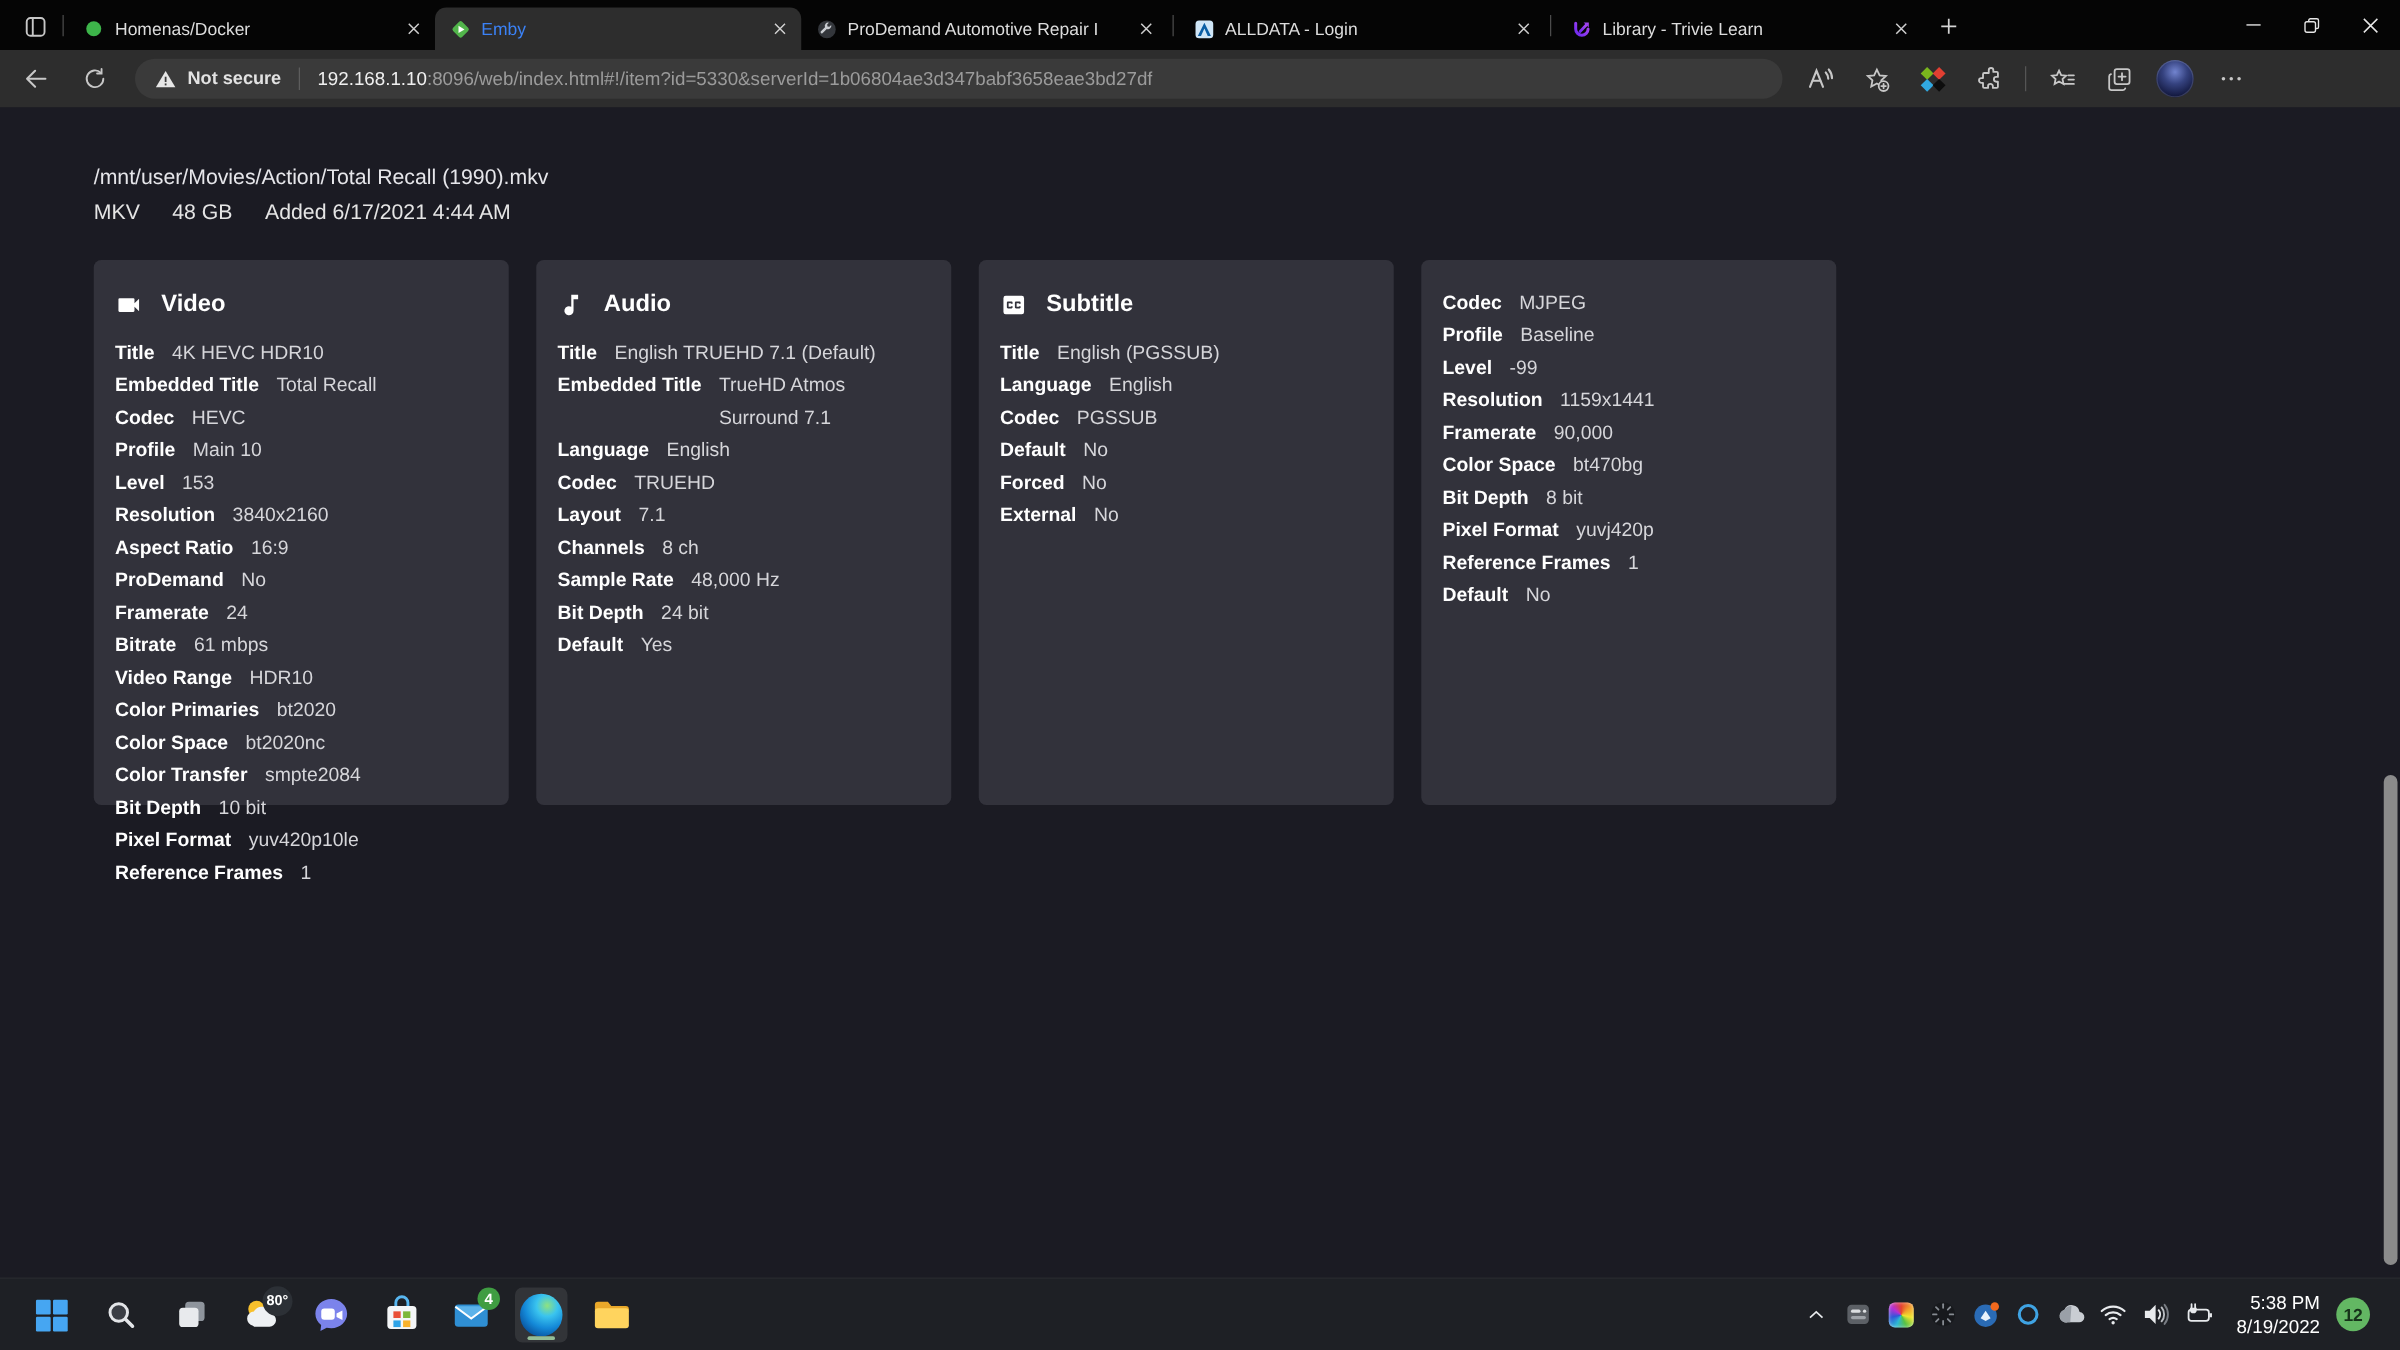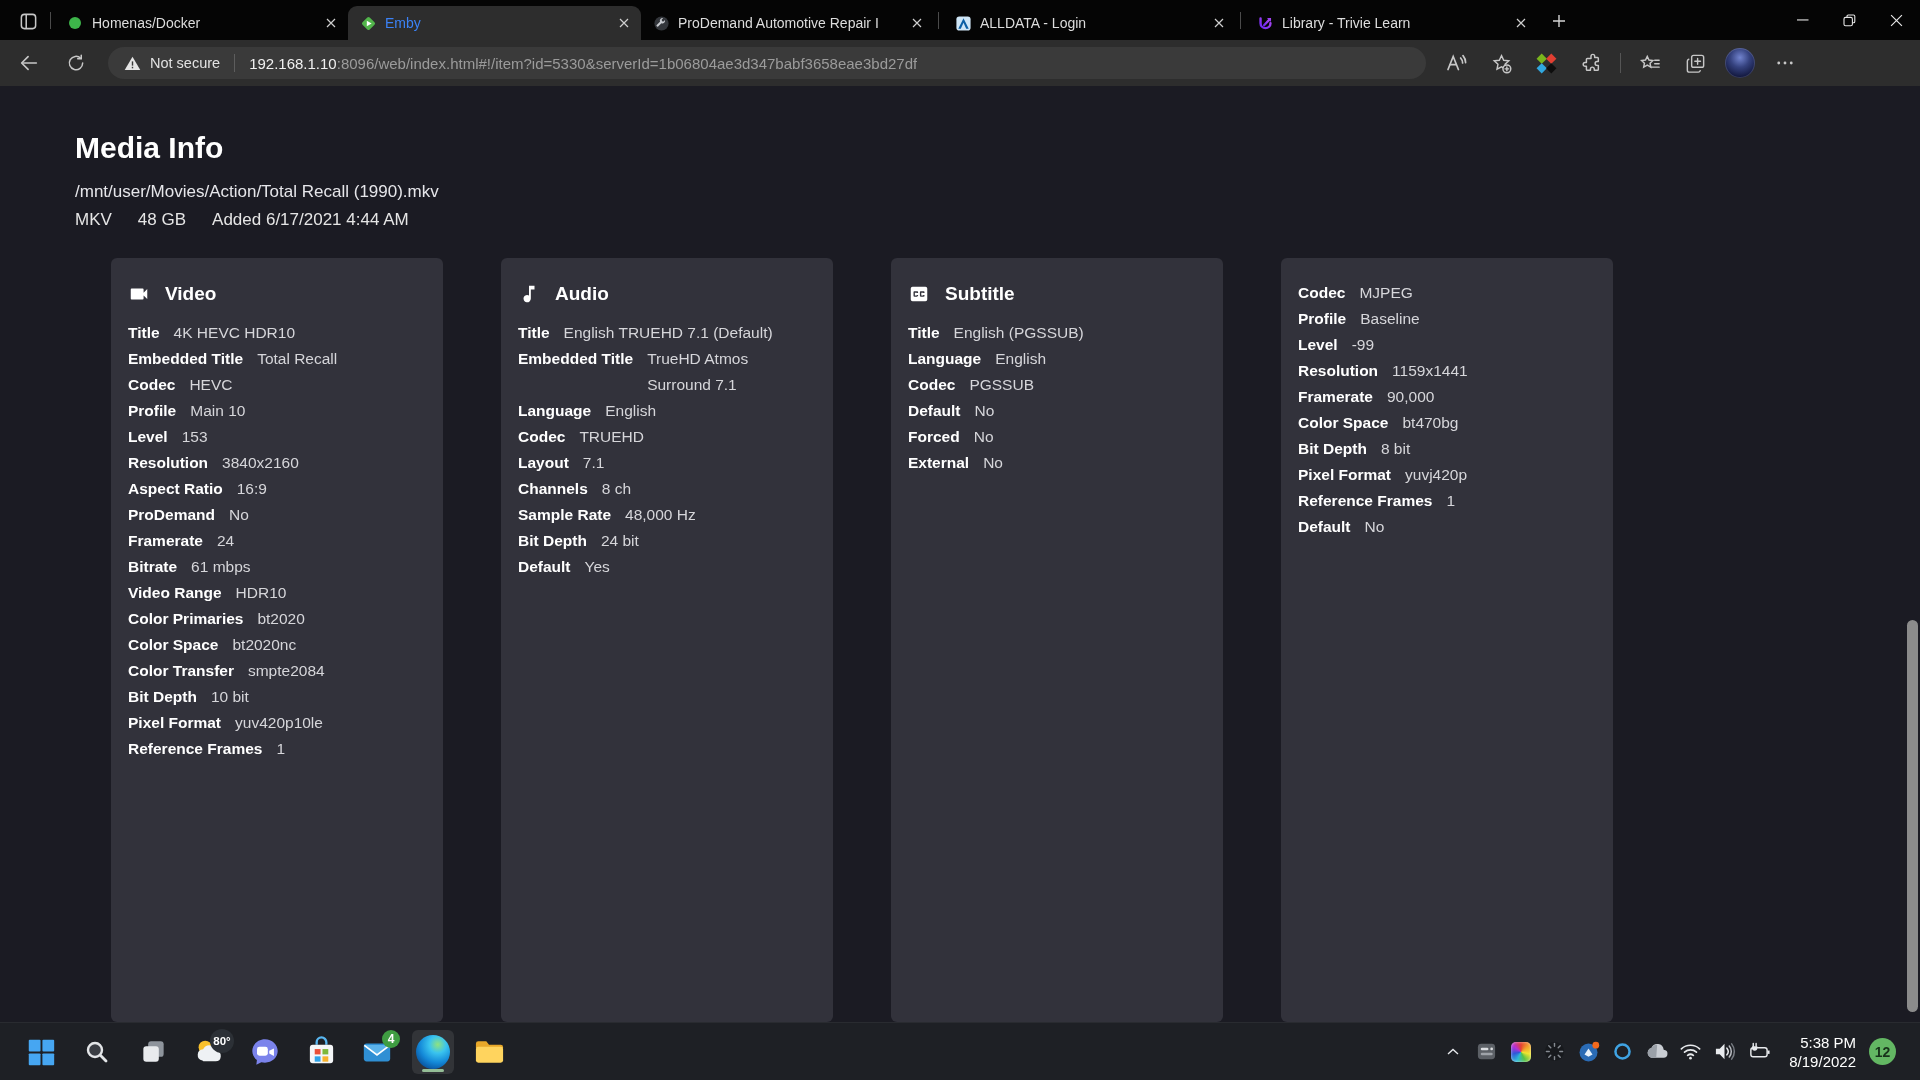--- a/index.html
+++ b/index.html
@@ -27,41 +27,41 @@
   .win-controls { margin-left:auto; display:flex; height:40px; align-self:flex-start; }
   .win-btn { width:47px; height:40px; display:flex; align-items:center; justify-content:center; }
 
   
   .toolbar { position:absolute; top:40px; left:0; right:0; height:46px; background:#2d2d2d;
              display:flex; align-items:center; padding:0 12px; }
   .nav-btn { width:34px; height:34px; display:flex; align-items:center; justify-content:center;
              border-radius:6px; margin-right:13px; }
   .address { width:1318px; height:32px; background:#3a3a3a; border-radius:16px; display:flex;
              align-items:center; padding:0 16px; margin-left:2px; }
-  .sec-label { font-size:14.5px; color:#e2e2e2; margin-left:9px; white-space:nowrap; }
+  .sec-label { font-size:14.5px; color:#e2e2e2; margin-left:9px; white-space:nowrap;font-weight:bold; }
   .addr-div { width:1px; height:18px; background:#5d5d5d; margin:0 14px; }
   .url { font-size:15px; color:#9b9b9b; white-space:nowrap; overflow:hidden; }
   .url .host { color:#f0f0f0; }
   .tool-icons { display:flex; align-items:center; margin-left:14px; gap:13px; }
   .tool-btn { width:32px; height:32px; display:flex; align-items:center; justify-content:center;
               border-radius:6px; flex:0 0 auto; }
   .tool-div { width:1px; height:20px; background:#555; }
   .avatar { width:30px; height:30px; border-radius:50%;
             background:radial-gradient(circle at 50% 32%, #7284cf 0%, #35427f 38%, #10153a 80%, #090c22 100%);
             box-shadow:inset 0 0 0 1px rgba(255,255,255,.15);}
 
   
   .page { position:absolute; top:86px; bottom:58px; left:0; right:0; background:#1b1b23;
           padding:44px 0 0 75px; color:#fff; }
   .page h1 { font-size:30px; line-height:36px; font-weight:bold; color:#fff; margin-bottom:14px; }
   .file-path { font-size:17px; line-height:24px; color:#e6e6ea; }
   .meta-line { display:flex; gap:26px; font-size:17px; line-height:24px; color:#e5e5e5; margin-top:4px; }
   .cards { display:flex; gap:22px; margin-top:26px; }
-  .card { width:332px; height:764px; background:#32323b; border-radius:6px; padding:22px 17px;
-          flex:0 0 auto;margin-left:36px; }
+  .card { width:332px; height:436px; background:#32323b; border-radius:6px; padding:22px 17px;
+          flex:0 0 auto; }
   .card-head { display:flex; align-items:center; gap:15px; height:28px; margin-bottom:12px; }
   .card-title { font-size:19px; font-weight:bold; color:#fff; }
   .card-icon { display:flex; align-items:center; }
   .info-row { display:flex; font-size:15.5px; line-height:26px; }
   .info-label { font-weight:bold; color:#ffffff; margin-right:14px; white-space:nowrap; }
   .info-value { color:#d6d6da; }
 
   .scroll-thumb { position:absolute; right:2px; top:620px; width:11px; height:392px;
                   background:#8b8b8b; border-radius:6px; }
 
@@ -281,21 +281,20 @@
         <svg width="20" height="20" viewBox="0 0 24 24" fill="#c7c7c7">
             <circle cx="4.5" cy="12" r="1.7"></circle>
             <circle cx="12" cy="12" r="1.7"></circle>
             <circle cx="19.5" cy="12" r="1.7"></circle>
           </svg>
       </div>
     </div>
   </div>
 
   <main class="page">
-    <h1>Media Info</h1>
     <div class="file-path">/mnt/user/Movies/Action/Total Recall (1990).mkv</div>
     <div class="meta-line">
       <span>MKV</span>
       <span>48 GB</span>
       <span>Added 6/17/2021 4:44 AM</span>
     </div>
     <div class="cards">
         <section class="card">
           <div class="card-head">
             <span class="card-icon">

